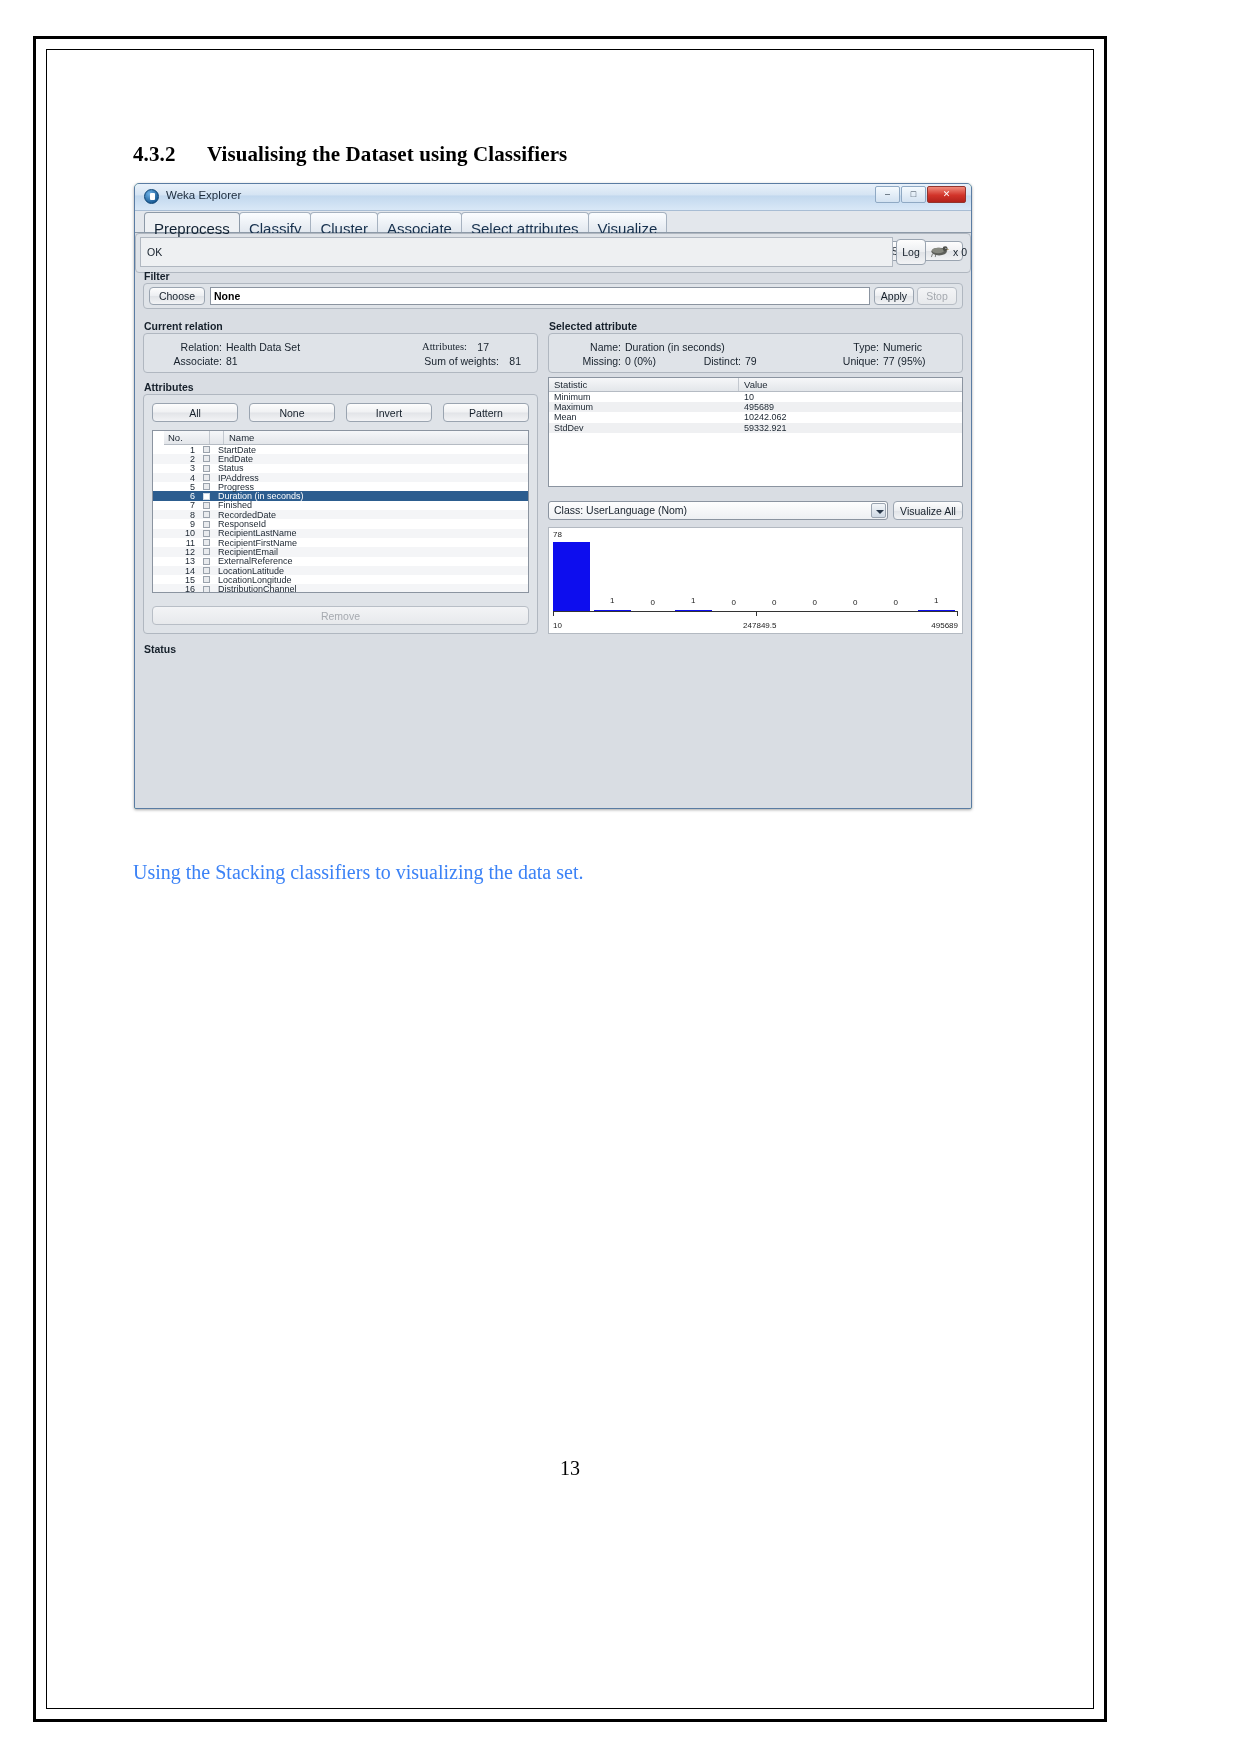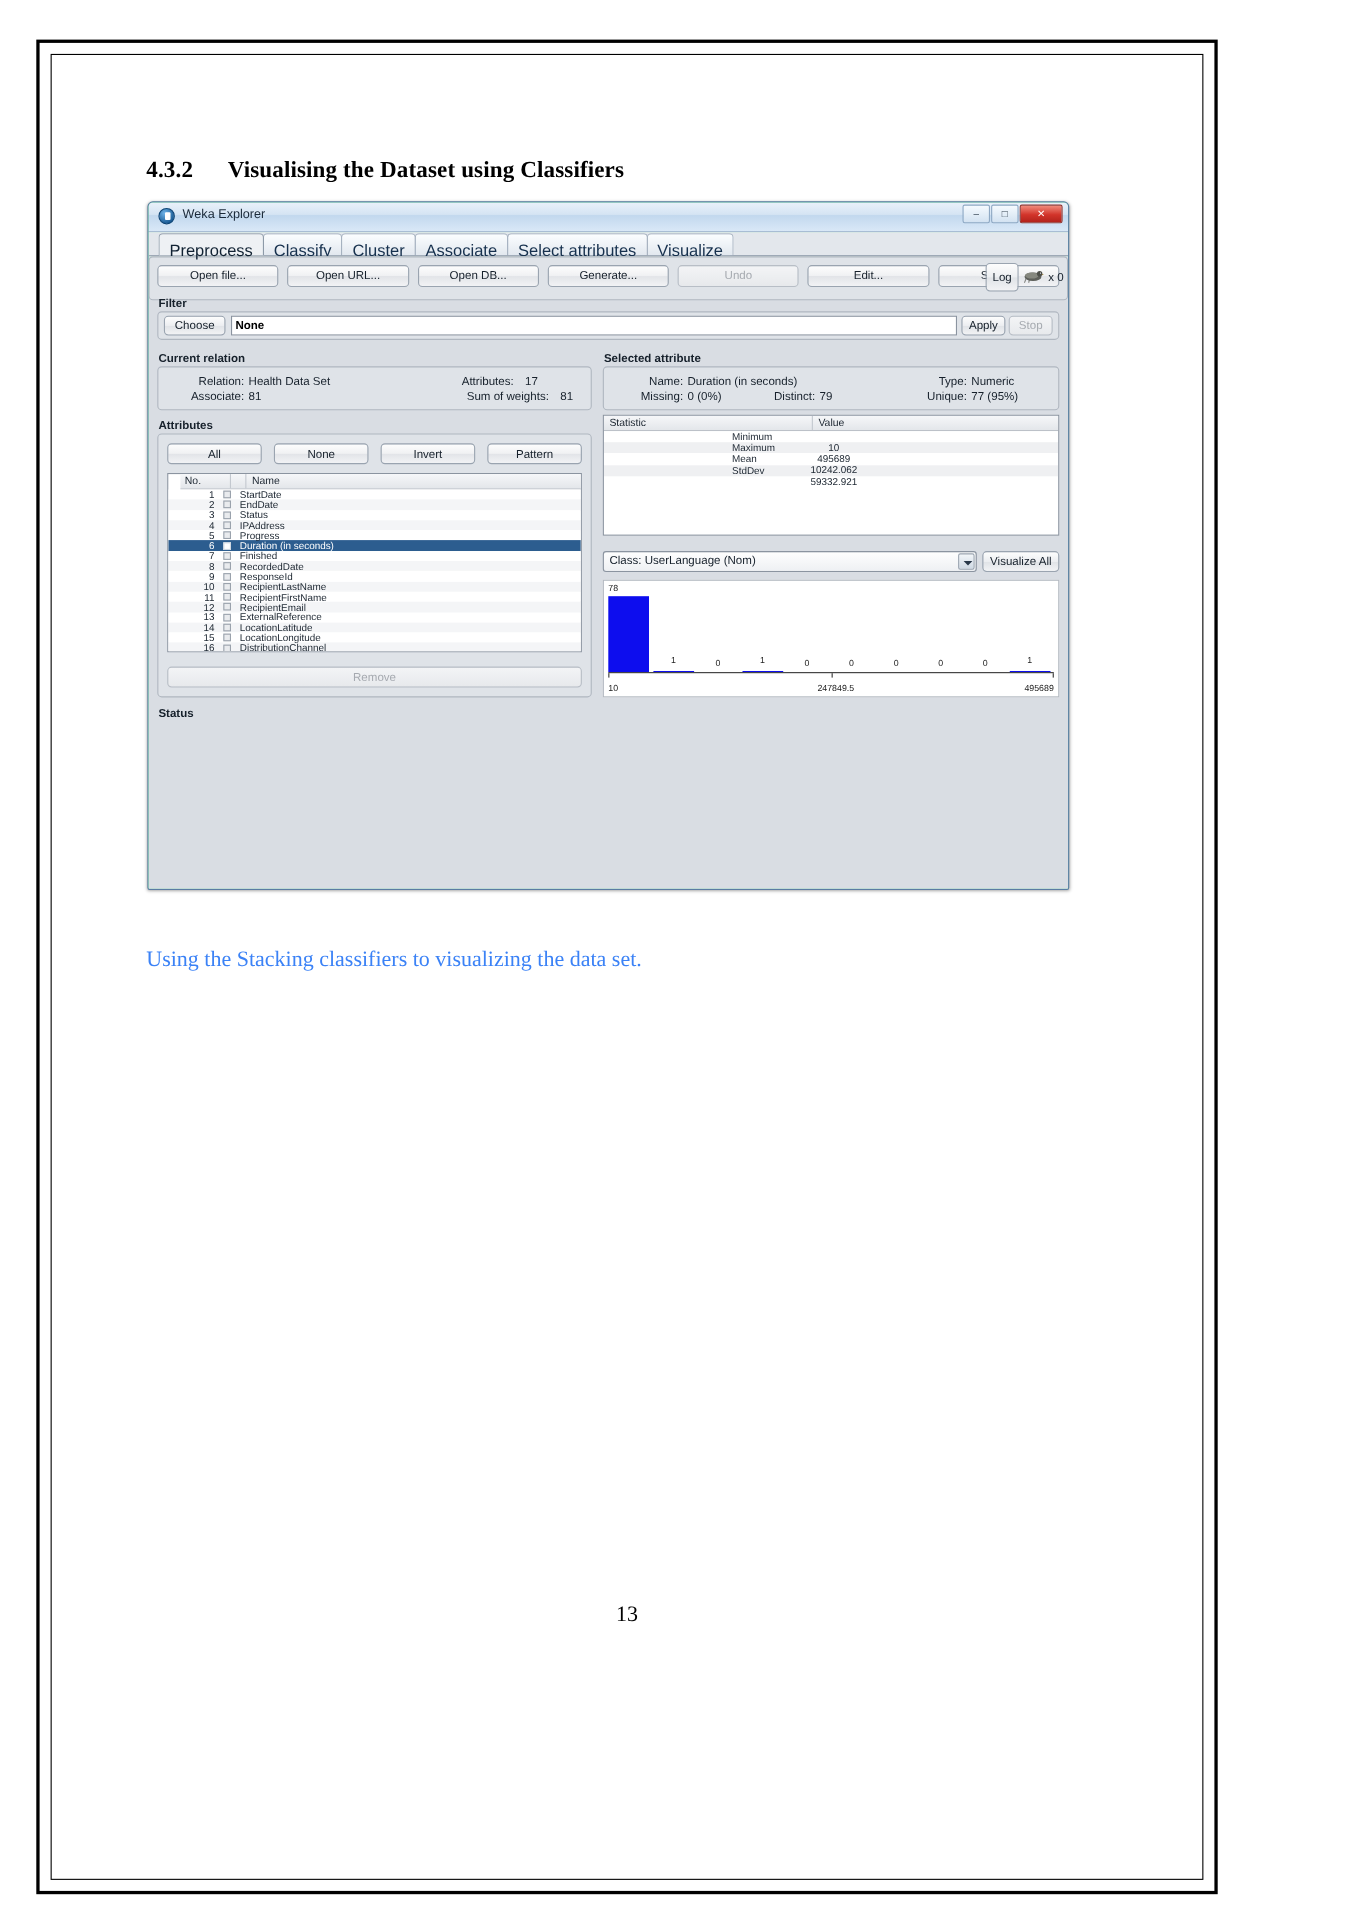--- a/index.html
+++ b/index.html
@@ -231,21 +231,21 @@
     background:#fff; border:1px solid #8b94a0; overflow:hidden;
   }
   .stat-head {
     display:flex; height:14px;
     background:linear-gradient(to bottom,#f6f7f9,#e3e6ea);
     border-bottom:1px solid #b5bbc3;
     font-size:9.5px; color:#1b2530;
   }
   .stat-head div:first-child { width:190px; padding-left:5px; line-height:13px; border-right:1px solid #c3c8cf; }
   .stat-head div:last-child { flex:1; padding-left:5px; line-height:13px; }
-  .stat-row { display:flex; height:10.2px; align-items:center; font-size:9px; color:#1b2530;flex-direction:column; }
+  .stat-row { display:flex; height:10.2px; align-items:center; font-size:9px; color:#1b2530; }
   .stat-row:nth-child(odd) { background:#fff; }
   .stat-row:nth-child(even) { background:#eff0f2; }
   .stat-row div:first-child { width:190px; padding-left:5px; }
   .stat-row div:last-child { flex:1; padding-left:5px; }
 
   
   .class-row { position:absolute; left:413px; top:268px; right:8px; height:19px; }
   .class-select {
     position:absolute; left:0; right:75px; height:19px;
     background:linear-gradient(to bottom,#fefefe,#eef0f3);
@@ -357,21 +357,21 @@
             <div class="filter-field">None</div>
             <div class="apply-btn">Apply</div>
             <div class="stop-btn">Stop</div>
           </div>
 
           <div class="group-label cr-label">Current relation</div>
           <div class="panel cr-panel">
             <div class="cr-row" style="top:7px;">
               <span class="lbl" style="left:0; width:78px;">Relation:</span>
               <span class="val" style="left:82px;">Health Data Set</span>
-              <span class="lbl" style="right:62px; width:100px;">Attributes:</span>
+              <span class="lbl" style="right:62px; width:100px;font-family:Liberation Serif, serif;">Attributes:</span>
               <span class="val" style="right:40px;">17</span>
             </div>
             <div class="cr-row" style="top:21px;">
               <span class="lbl" style="left:0; width:78px;">Associate:</span>
               <span class="val" style="left:82px;">81</span>
               <span class="lbl" style="right:30px; width:120px;">Sum of weights:</span>
               <span class="val" style="right:8px;">81</span>
             </div>
           </div>
 
@@ -581,20 +581,21 @@
             <div class="tick" style="left:4px;"></div>
             <div class="tick" style="left:50%;"></div>
             <div class="tick" style="right:4px;"></div>
             <div class="axis-lbl" style="left:4px;">10</div>
             <div class="axis-lbl" style="left:47%;">247849.5</div>
             <div class="axis-lbl" style="right:4px;">495689</div>
           </div>
 
           <div class="group-label status-label">Status</div>
           <div class="status-panel">
+            <div class="status-text">OK</div>
             <div class="log-btn">Log</div>
             <svg class="weka-bird" viewBox="0 0 40 26">
               <ellipse cx="22" cy="14" rx="14" ry="7" fill="#5d5f5a"></ellipse>
               <ellipse cx="20" cy="12" rx="11" ry="5" fill="#86887f"></ellipse>
               <circle cx="33" cy="9" r="4.5" fill="#4c4e49"></circle>
               <circle cx="34.4" cy="8" r="1" fill="#fff"></circle>
               <path d="M37 9 L40 10.5 L37 11.5 Z" fill="#9b7d3a"></path>
               <path d="M10 18 L8 24 M16 18 L15 24" stroke="#5d5f5a" stroke-width="1.4" fill="none"></path>
             </svg>
             <div class="bird-count">x 0</div>

